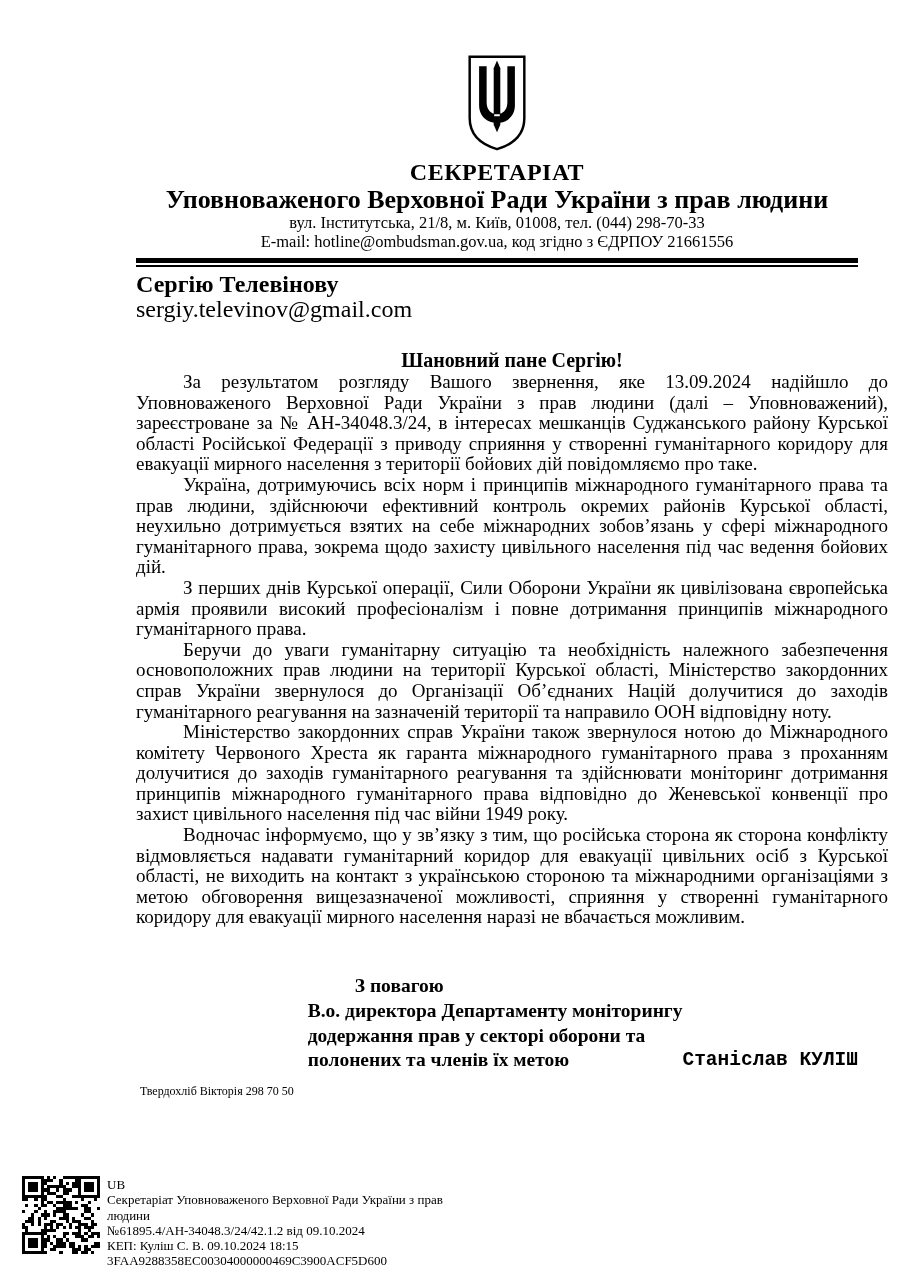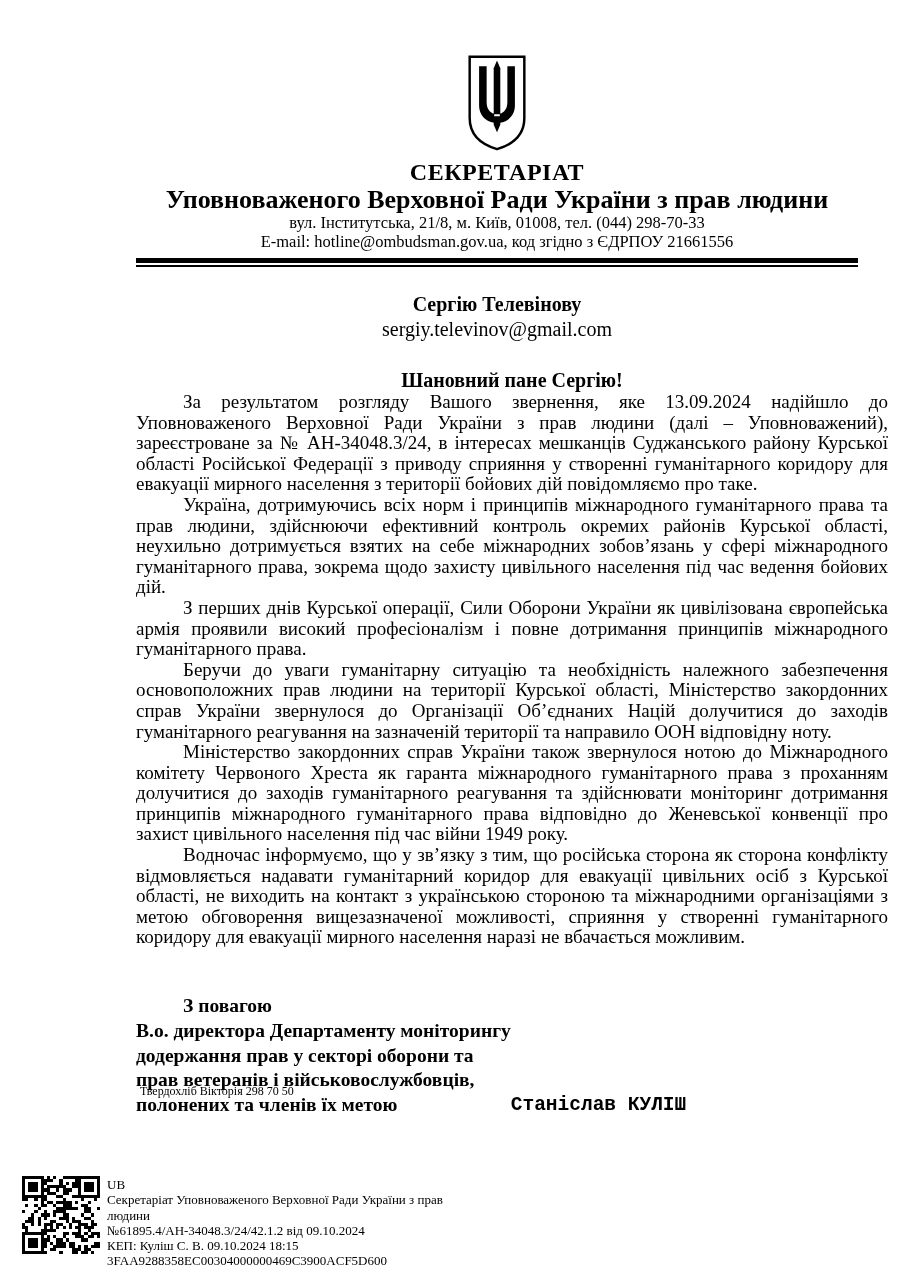--- a/index.html
+++ b/index.html
@@ -26,37 +26,37 @@
   }
   .org-subtitle { font-size: 26px; font-weight: bold; line-height: 27px; }
   .org-contact { font-size: 16.5px; line-height: 19px; }
   .double-rule {
     margin-top: 7px;
     border-top: 5px solid #000;
     border-bottom: 2px solid #000;
     height: 2px;
   }
   
-  .recipient { margin-top: 25px; margin-right: 30px; text-align: center; font-size: 20px; line-height: 25px; }
+  .recipient { margin-top: 5px; margin-right: 30px; text-align: left; font-size: 24px; line-height: 25px; }
   .recipient .r-name { font-weight: bold; }
   
   .salutation { margin-top: 27px; text-align: center; font-weight: bold; font-size: 20px; }
   
   .letter-body { }
   .letter-body p {
     margin: 0;
     font-size: 19px;
     line-height: 20.6px;
     text-align: justify;
     text-indent: 47px;
   }
   
   .signature {
     margin-top: 46px; margin-right: 30px;
-    display: flex; justify-content: flex-start; align-items: flex-end;
+    display: flex; justify-content: flex-end; align-items: flex-end;
     font-weight: bold; font-size: 19.5px; line-height: 24.8px;
   }
   .sig-left .sig-closing { padding-left: 47px; }
   .sig-name { white-space: nowrap; font-family: Liberation Mono, monospace; }
   
   .executor {
     position: absolute; left: 140px; top: 1084px;
     font-size: 12px; line-height: 14px;
   }
   .stamp-block {
@@ -104,21 +104,20 @@
     <p>Беручи до уваги гуманітарну ситуацію та необхідність належного забезпечення основоположних прав людини на території Курської області, Міністерство закордонних справ України звернулося до Організації Об’єднаних Націй долучитися до заходів гуманітарного реагування на зазначеній  території та направило ООН відповідну ноту.</p>
     <p>Міністерство закордонних справ України також звернулося нотою до Міжнародного комітету Червоного Хреста як гаранта міжнародного гуманітарного права з проханням долучитися до заходів гуманітарного реагування та здійснювати моніторинг дотримання принципів міжнародного гуманітарного права відповідно до Женевської конвенції про захист цивільного населення під час війни 1949 року.</p>
     <p>Водночас інформуємо, що у зв’язку з тим, що російська сторона як сторона конфлікту відмовляється надавати гуманітарний коридор для евакуації цивільних осіб з Курської області, не виходить на контакт з українською стороною та міжнародними організаціями з метою обговорення вищезазначеної можливості, сприяння у створенні гуманітарного коридору для евакуації мирного населення наразі не вбачається можливим.</p>
   </div>
 
   <div class="signature">
     <div class="sig-left">
       <div class="sig-closing">З повагою</div>
       <div>В.о. директора Департаменту моніторингу</div>
       <div>додержання прав у секторі оборони та</div>
-      <div>прав ветеранів і військовослужбовців,</div>
       <div>полонених та членів їх метою</div>
     </div>
     <div class="sig-name">Станіслав КУЛІШ</div>
   </div>
 
   <div class="executor">Твердохліб Вікторія 298 70 50</div>
 
   <div class="stamp-block">
     <span class="qr"><svg viewBox="0 0 25 25" width="100%" height="100%" shape-rendering="crispEdges" fill="#000">
           <rect x="0" y="0" width="1" height="1"></rect>

